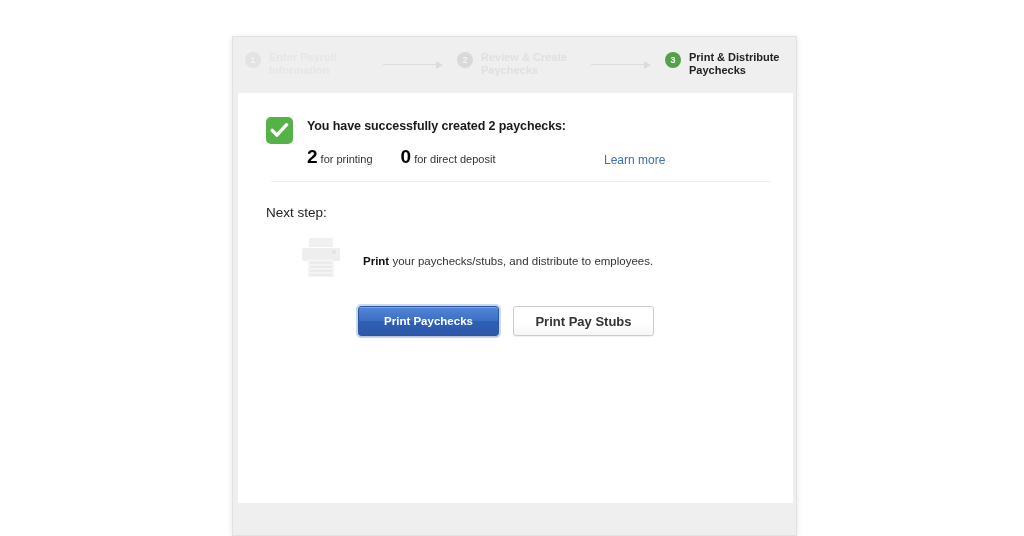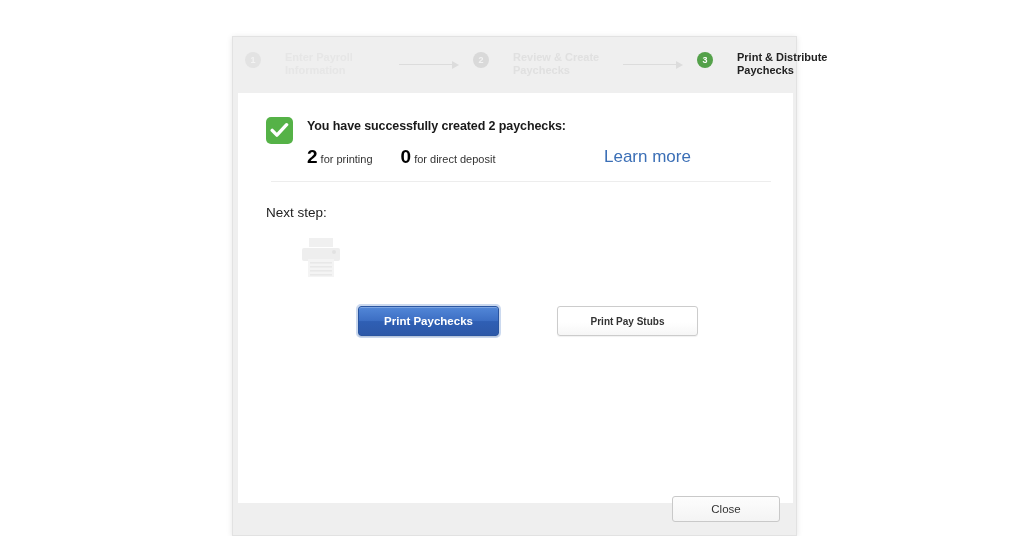--- a/index.html
+++ b/index.html
@@ -56,21 +56,20 @@
   }
   .step-badge.done-faint  { background: #e3e3e3; color: #f3f3f3; }
   .step-badge.done        { background: #d9d9d9; color: #f2f2f2; }
   .step-badge.active      { background: #54a14a; color: #ffffff; }
 
   .step-label {
     font-size: 11px;
     line-height: 13px;
     font-weight: bold;
     width: 92px;
-    margin-left: 16px;
   }
   .step-label.faint   { color: #e6e6e6; }
   .step-label.muted   { color: #e0e0e0; }
   .step-label.current { color: #222222; width: 110px; }
 
   .step-arrow {
     flex: 0 0 auto;
     margin: 9px 14px 0 14px;
     width: 60px;
     height: 10px;
@@ -144,21 +143,21 @@
   .count-cap {
     font-size: 11px;
     color: #333333;
   }
   #count-group-2 { margin-left: 28px; }
 
   #learn-more {
     position: absolute;
     left: 297px;
     bottom: 1px;
-    font-size: 17px;
+    font-size: 12px;
     color: #3b6fb6;
     text-decoration: none;
     cursor: pointer;
   }
 
   #divider {
     margin: 13px 22px 0 33px;
     height: 1px;
     background: #ededed;
   }
@@ -206,26 +205,25 @@
     outline: 2px solid rgba(140,170,220,0.45);
     outline-offset: 0px;
   }
   #print-pay-stubs-button {
     width: 141px;
     height: 30px;
     border: 1px solid #cccccc;
     border-radius: 3px;
     background: linear-gradient(to bottom, #ffffff 0%, #ffffff 55%, #f6f6f6 100%);
     color: #333333;
-    font-size: 10px;
+    font-size: 13px;
     font-weight: bold;
     font-family: "Liberation Sans", sans-serif;
     cursor: pointer;
     box-shadow: 0 1px 1px rgba(0,0,0,0.06);
-    margin-left: 44px;
   }
 
   
   #footer {
     position: absolute;
     left: 0;
     bottom: 0;
     width: 100%;
     height: 48px;
   }
@@ -323,26 +321,26 @@
           <rect x="11" y="1" width="24" height="9" fill="#f0f0f0"></rect>
           <rect x="4" y="11" width="38" height="13" rx="2" fill="#eeeeee"></rect>
           <circle cx="36" cy="15" r="2" fill="#e2e2e2"></circle>
           <rect x="10" y="22" width="26" height="18" fill="#f4f4f4"></rect>
           <rect x="12" y="25" width="22" height="1.6" fill="#e8e8e8"></rect>
           <rect x="12" y="29" width="22" height="1.6" fill="#e8e8e8"></rect>
           <rect x="12" y="33" width="22" height="1.6" fill="#e8e8e8"></rect>
           <rect x="12" y="37" width="22" height="1.6" fill="#e8e8e8"></rect>
         </svg>
       </div>
+      <div id="next-step-desc">
+        <b>Print</b><span> your paychecks/stubs, and distribute to employees.</span>
+      </div>
     </div>
 
     <div id="button-row">
       <button id="print-paychecks-button">Print Paychecks</button>
       <button id="print-pay-stubs-button">Print Pay Stubs</button>
     </div>
 
   </div>
 
-  <div id="footer">
-    <button id="close-button">Close</button>
-  </div>
 
 </div>
 
 </body></html>

